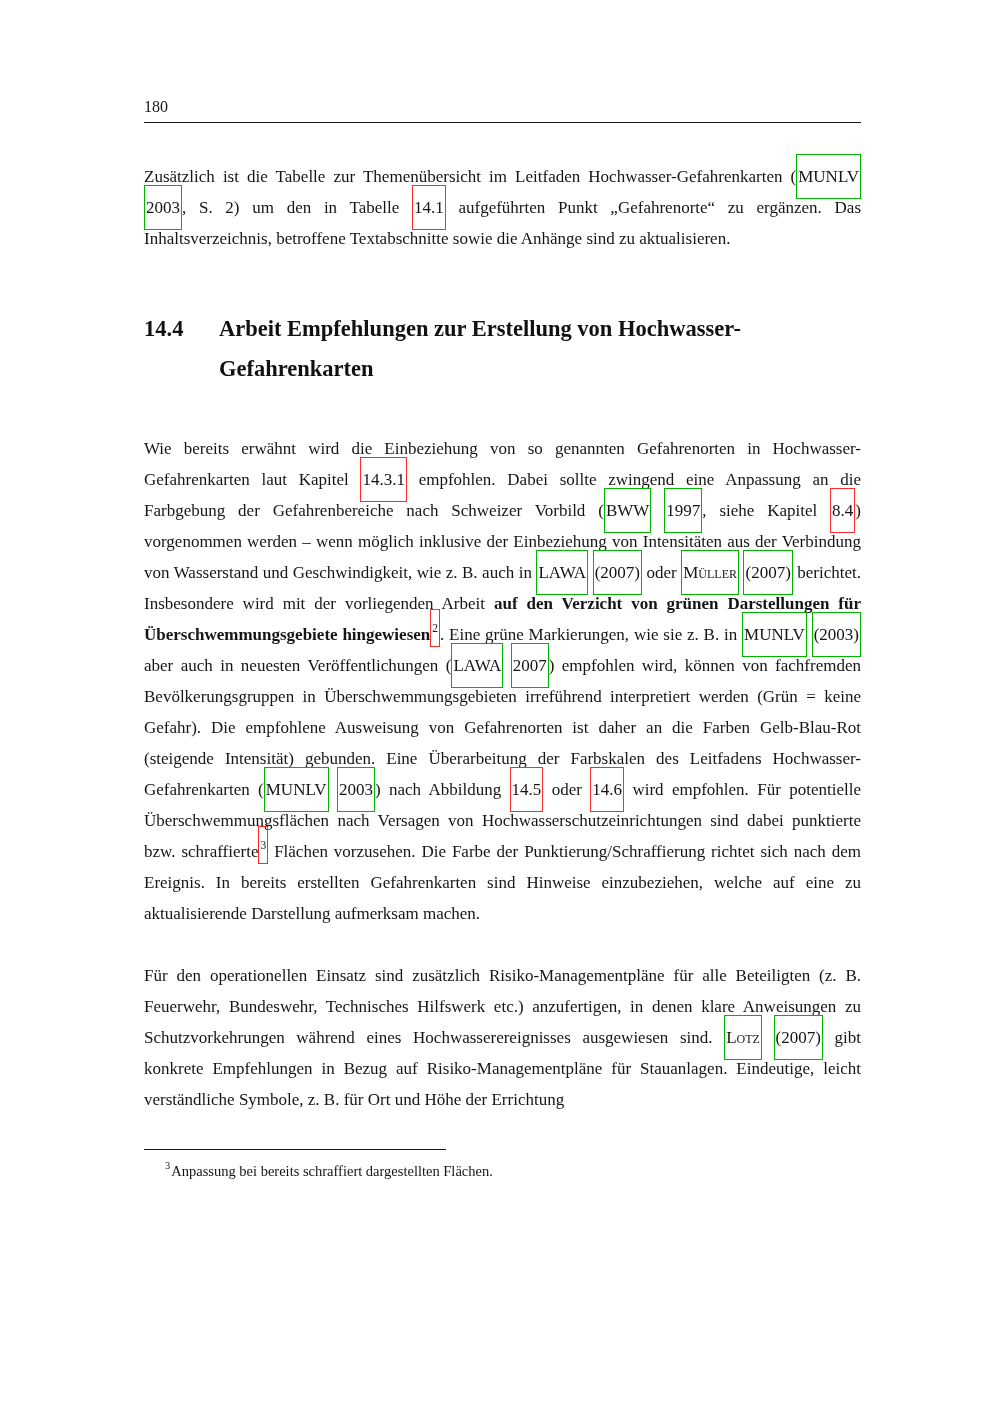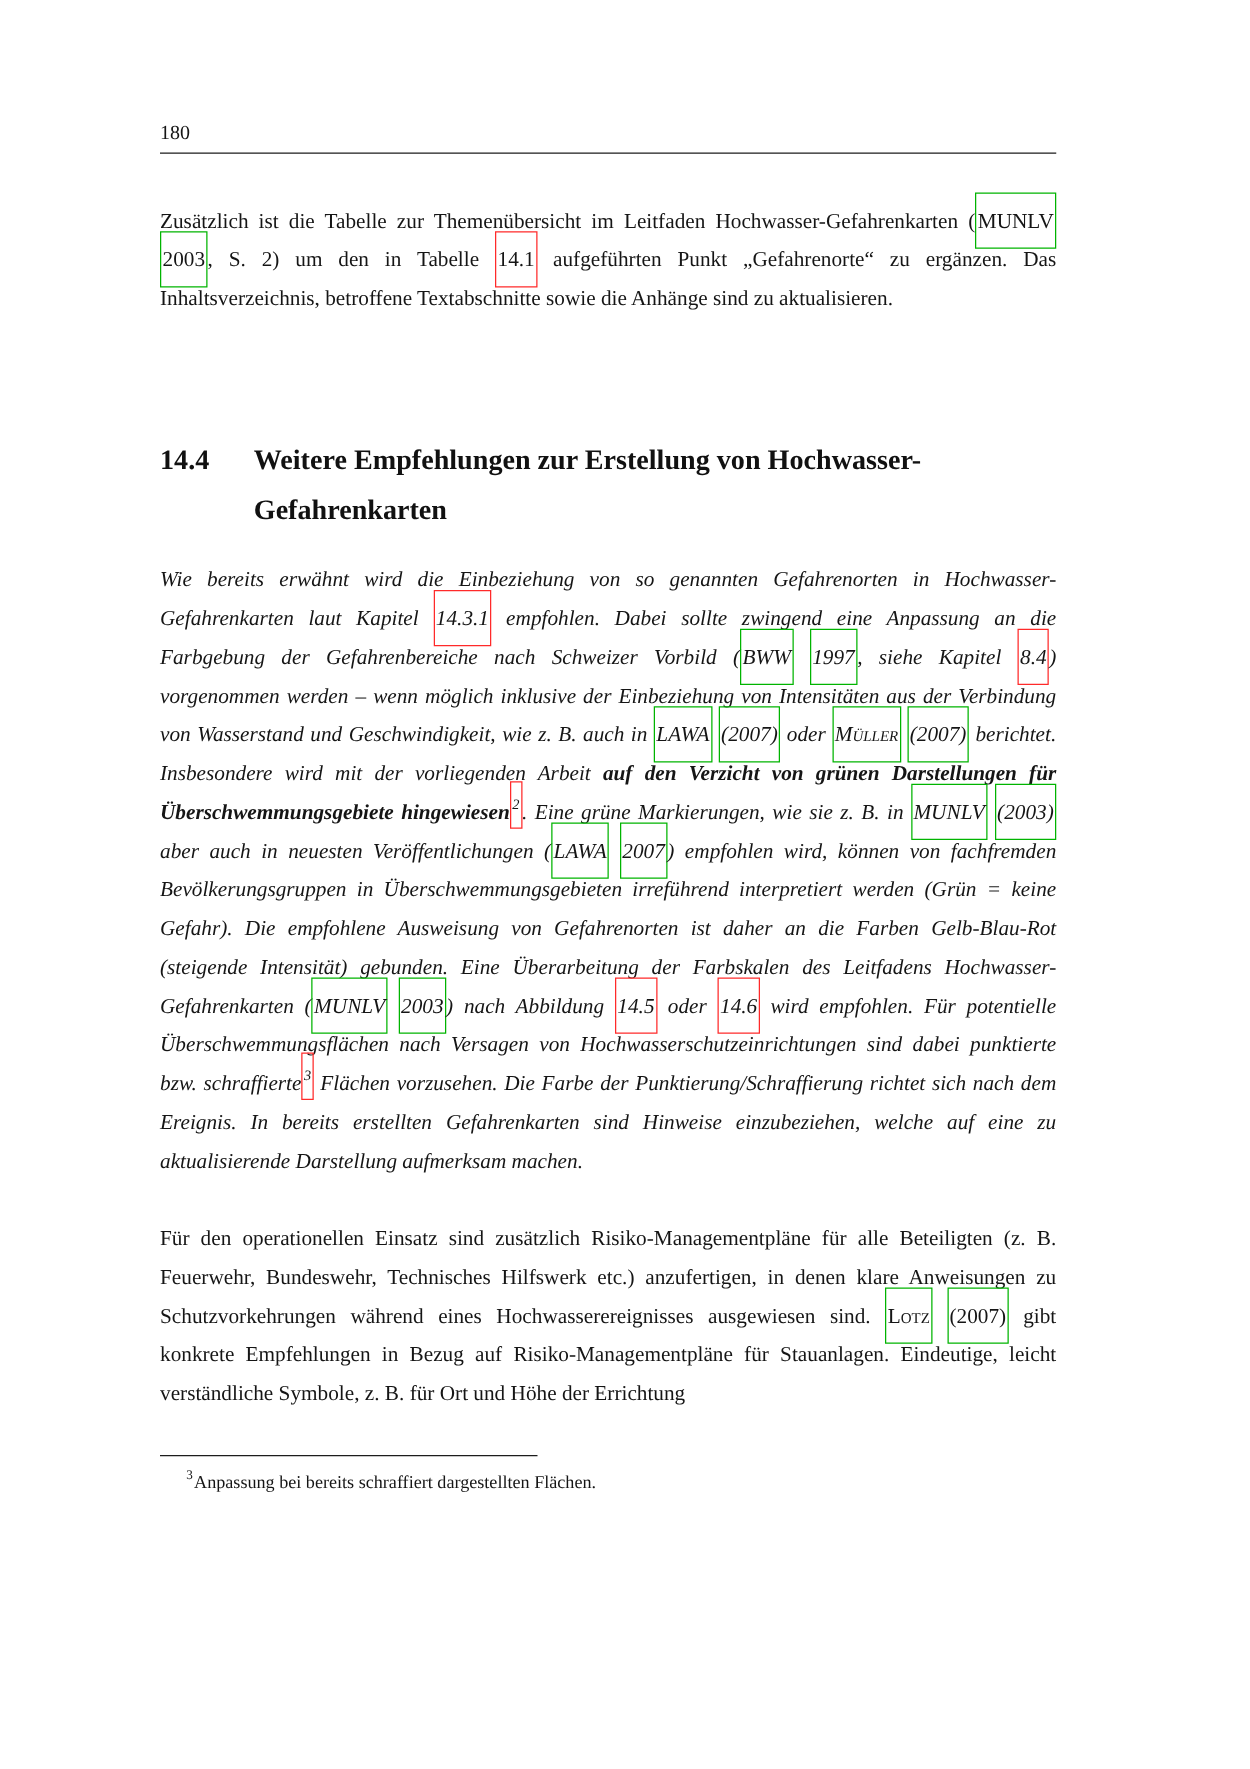--- a/index.html
+++ b/index.html
@@ -7,44 +7,44 @@
   html, body { background:#ffffff; }
   .page {
     position:relative;
     width:1000px; height:1415px;
     margin:0 auto;
     background:#ffffff;
     color:#151515;
     font-family:"Liberation Serif","DejaVu Serif",serif;
     overflow:hidden;
   }
-  .content { position:absolute; left:128px; top:0; width:717px; }
+  .content { position:absolute; left:144px; top:0; width:717px; }
 
   .running-header {
     display:flex; align-items:baseline;
     padding-top:97px; padding-bottom:6px;
     border-bottom:1px solid #1c1c1c;
     font-size:16px; line-height:19px;
   }
   .page-number { margin-right:23px; }
   .running-title { flex:1; }
 
   .para { font-size:17px; line-height:31px; text-align:justify; }
   .p-intro { margin-top:38px; }
 
   .section-heading {
-    margin-top:94px;
+    margin-top:55px;
     display:flex;
     font-size:22.5px; line-height:40px; font-weight:700;
     color:#111;
   }
   .section-number { width:75px; flex:none; }
   .section-title { flex:1; }
 
-  .p-main { margin-top:20px;font-style:italic; }
+  .p-main { margin-top:44px; }
   .p-operational { margin-top:31px; }
 
   .lnk {
     color:inherit; text-decoration:none;
     border:1px solid transparent;
     padding:12px 1px;
     cursor:pointer;
   }
   .lnk.green { border-color:var(--c-green); }
   .lnk.red   { border-color:var(--c-red); }
@@ -78,21 +78,21 @@
   <div class="content">
 
     <div class="running-header">
       <span class="page-number">180</span>
     </div>
 
     <p class="para p-intro"><span>Zusätzlich ist die Tabelle zur Themenübersicht im Leitfaden Hochwasser-Gefahrenkarten (</span><a class="lnk green">MUNLV</a><span> </span><a class="lnk green">2003</a><span>, S. 2) um den in Tabelle </span><a class="lnk red">14.1</a><span> aufgeführten Punkt „Gefahrenorte“ zu ergänzen. Das Inhaltsverzeichnis, betroffene Textabschnitte sowie die Anhänge sind zu aktualisieren.</span></p>
 
     <div class="section-heading">
       <span class="section-number">14.4</span>
-      <span class="section-title">Weitere Empfehlungen zur Erstellung von Hochwasser-Gefahrenkarten</span>
+      <span class="section-title">Arbeit Empfehlungen zur Erstellung von Hochwasser-Gefahrenkarten</span>
     </div>
 
     <p class="para p-main"><span>Wie bereits erwähnt wird die Einbeziehung von so genannten Gefahrenorten in Hochwasser-Gefahrenkarten laut Kapitel </span><a class="lnk red">14.3.1</a><span> empfohlen. Dabei sollte zwingend eine Anpassung an die Farbgebung der Gefahrenbereiche nach Schweizer Vorbild (</span><a class="lnk green">BWW</a><span> </span><a class="lnk green">1997</a><span>, siehe Kapitel </span><a class="lnk red">8.4</a><span>) vorgenommen werden – wenn möglich inklusive der Einbeziehung von Intensitäten aus der Verbindung von Wasserstand und Geschwindigkeit, wie z. B. auch in </span><a class="lnk green">LAWA</a><span> </span><a class="lnk green">(2007)</a><span> oder </span><a class="lnk green sc">Müller</a><span> </span><a class="lnk green">(2007)</a><span> berichtet. Insbesondere wird mit der vorliegenden Arbeit </span><strong class="bold">auf den Verzicht von grünen Darstellungen für Überschwemmungsgebiete hingewiesen</strong><sup class="fn-sup"><a class="lnk red">2</a></sup><span>. Eine grüne Markierungen, wie sie z. B. in </span><a class="lnk green">MUNLV</a><span> </span><a class="lnk green">(2003)</a><span> aber auch in neuesten Veröffentlichungen (</span><a class="lnk green">LAWA</a><span> </span><a class="lnk green">2007</a><span>) empfohlen wird, können von fachfremden Bevölkerungsgruppen in Überschwemmungsgebieten irreführend interpretiert werden (Grün = keine Gefahr). Die empfohlene Ausweisung von Gefahrenorten ist daher an die Farben Gelb-Blau-Rot (steigende Intensität) gebunden. Eine Überarbeitung der Farbskalen des Leitfadens Hochwasser-Gefahrenkarten (</span><a class="lnk green">MUNLV</a><span> </span><a class="lnk green">2003</a><span>) nach Abbildung </span><a class="lnk red">14.5</a><span> oder </span><a class="lnk red">14.6</a><span> wird empfohlen. Für potentielle Überschwemmungsflächen nach Versagen von Hochwasserschutzeinrichtungen sind dabei punktierte bzw. schraffierte</span><sup class="fn-sup"><a class="lnk red">3</a></sup><span> Flächen vorzusehen. Die Farbe der Punktierung/Schraffierung richtet sich nach dem Ereignis. In bereits erstellten Gefahrenkarten sind Hinweise einzubeziehen, welche auf eine zu aktualisierende Darstellung aufmerksam machen.</span></p>
 
     <p class="para p-operational"><span>Für den operationellen Einsatz sind zusätzlich Risiko-Managementpläne für alle Beteiligten (z. B. Feuerwehr, Bundeswehr, Technisches Hilfswerk etc.) anzufertigen, in denen klare Anweisungen zu Schutzvorkehrungen während eines Hochwasserereignisses ausgewiesen sind. </span><a class="lnk green sc">Lotz</a><span> </span><a class="lnk green">(2007)</a><span> gibt konkrete Empfehlungen in Bezug auf Risiko-Managementpläne für Stauanlagen. Eindeutige, leicht verständliche Symbole, z. B. für Ort und Höhe der Errichtung</span></p>
 
     <div class="footnote-rule"></div>
 
     <div class="footnotes">
       <p class="footnote"><sup class="fn-marker">3</sup><span>Anpassung bei bereits schraffiert dargestellten Flächen.</span></p>

